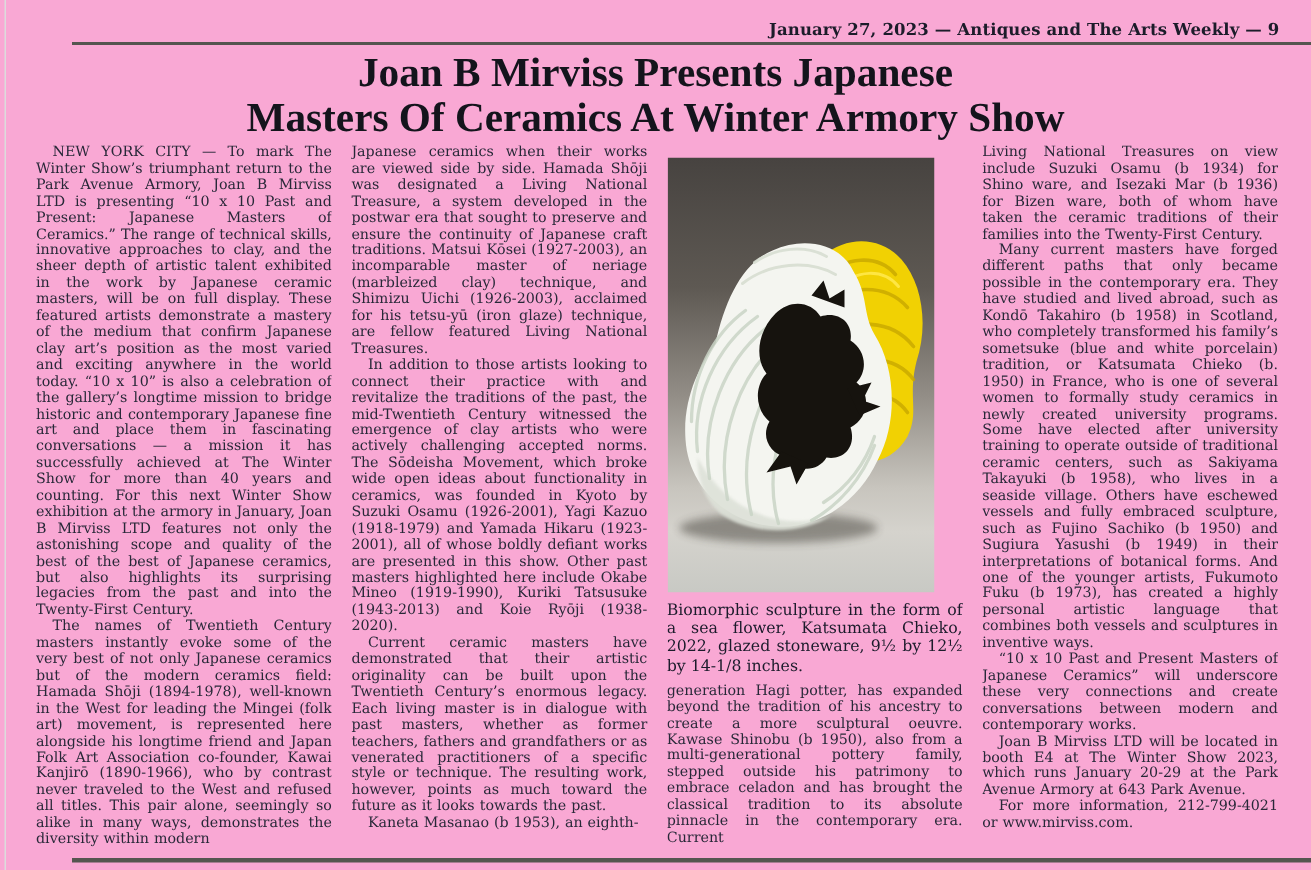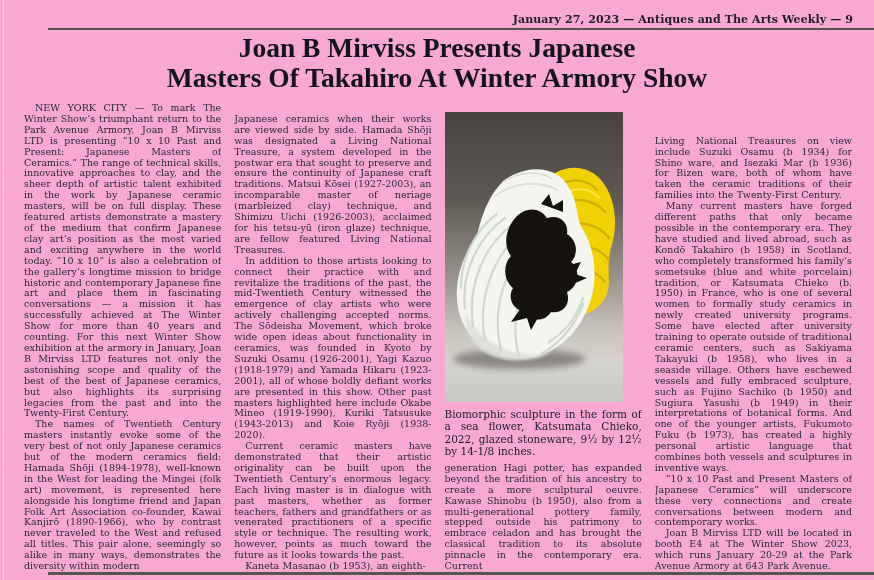--- a/index.html
+++ b/index.html
@@ -7,42 +7,42 @@
         font-family:"DejaVu Serif", serif;}
   .page-edge{position:absolute;left:3px;top:0;width:1px;height:100%;background:#dcdcdc;}
   .masthead{position:absolute;top:13px;right:21px;font-weight:bold;font-size:11px;
             color:#1c1c2a;letter-spacing:.1px;white-space:nowrap;}
   .masthead-rule{position:absolute;top:28px;left:48px;right:0;height:2px;background:#555550;}
   .headline{position:absolute;top:33px;left:0;width:100%;margin:0;text-align:center;
             font-family:"Liberation Serif", serif;font-weight:bold;font-size:27.5px;
             line-height:30px;color:#14141c;}
   .hl-line{display:block;}
   .columns{position:absolute;top:97px;left:24px;width:828px;height:475px;display:flex;
-           gap:13px;overflow:hidden;align-items:flex-end;}
+           gap:13px;overflow:hidden;}
   .col{flex:1 1 0;overflow:hidden;}
   .para{margin:0;font-size:9.5px;line-height:10.9px;text-align:justify;color:#282838;
         word-spacing:.3px;}
   .para.indent{text-indent:11px;}
   .photo{margin:8px 0 6px 0;width:178px;height:290px;line-height:0;}
   .caption{margin:0 0 6px 0;font-weight:normal;font-size:10.5px;line-height:12.2px;
            text-align:justify;color:#1b1b2b;}
   .bottom-rule{position:absolute;top:572px;left:48px;right:0;height:2.5px;background:#555550;}
 </style>
 </head>
 <body>
 
 <div class="page">
   <div class="page-edge"></div>
 
   <div class="masthead">January 27, 2023 — Antiques and The Arts Weekly — 9</div>
   <div class="masthead-rule"></div>
 
   <h1 class="headline">
     <span class="hl-line">Joan B Mirviss Presents Japanese</span>
-    <span class="hl-line">Masters Of Takahiro At Winter Armory Show</span>
+    <span class="hl-line">Masters Of Ceramics At Winter Armory Show</span>
   </h1>
 
   <div class="columns">
 
     <div class="col">
       <p class="para indent">NEW YORK CITY — To mark The Winter Show’s triumphant return to the Park Avenue Armory, Joan B Mirviss LTD is presenting “10 x 10 Past and Present: Japanese Masters of Ceramics.” The range of technical skills, innovative approaches to clay, and the sheer depth of artistic talent exhibited in the work by Japanese ceramic masters, will be on full display. These featured artists demonstrate a mastery of the medium that confirm Japanese clay art’s position as the most varied and exciting anywhere in the world today. “10 x 10” is also a celebration of the gallery’s longtime mission to bridge historic and contemporary Japanese fine art and place them in fascinating conversations — a mission it has successfully achieved at The Winter Show for more than 40 years and counting. For this next Winter Show exhibition at the armory in January, Joan B Mirviss LTD features not only the astonishing scope and quality of the best of the best of Japanese ceramics, but also highlights its surprising legacies from the past and into the Twenty-First Century.</p>
       <p class="para indent">The names of Twentieth Century masters instantly evoke some of the very best of not only Japanese ceramics but of the modern ceramics field: Hamada Shōji (1894-1978), well-known in the West for leading the Mingei (folk art) movement, is represented here alongside his longtime friend and Japan Folk Art Association co-founder, Kawai Kanjirō (1890-1966), who by contrast never traveled to the West and refused all titles. This pair alone, seemingly so alike in many ways, demonstrates the diversity within modern</p>
     </div>
 
     <div class="col">
@@ -115,18 +115,19 @@
       </figure>
       <p class="caption">Biomorphic sculpture in the form of a sea flower, Katsumata Chieko, 2022, glazed stoneware, 9½ by 12½ by 14-1/8 inches.</p>
       <p class="para">generation Hagi potter, has expanded beyond the tradition of his ancestry to create a more sculptural oeuvre. Kawase Shinobu (b 1950), also from a multi-generational pottery family, stepped outside his patrimony to embrace celadon and has brought the classical tradition to its absolute pinnacle in the contemporary era. Current</p>
     </div>
 
     <div class="col">
       <p class="para">Living National Treasures on view include Suzuki Osamu (b 1934) for Shino ware, and Isezaki Mar (b 1936) for Bizen ware, both of whom have taken the ceramic traditions of their families into the Twenty-First Century.</p>
       <p class="para indent">Many current masters have forged different paths that only became possible in the contemporary era. They have studied and lived abroad, such as Kondō Takahiro (b 1958) in Scotland, who completely transformed his family’s sometsuke (blue and white porcelain) tradition, or Katsumata Chieko (b. 1950) in France, who is one of several women to formally study ceramics in newly created university programs. Some have elected after university training to operate outside of traditional ceramic centers, such as Sakiyama Takayuki (b 1958), who lives in a seaside village. Others have eschewed vessels and fully embraced sculpture, such as Fujino Sachiko (b 1950) and Sugiura Yasushi (b 1949) in their interpretations of botanical forms. And one of the younger artists, Fukumoto Fuku (b 1973), has created a highly personal artistic language that combines both vessels and sculptures in inventive ways.</p>
       <p class="para indent">“10 x 10 Past and Present Masters of Japanese Ceramics” will underscore these very connections and create conversations between modern and contemporary works.</p>
       <p class="para indent">Joan B Mirviss LTD will be located in booth E4 at The Winter Show 2023, which runs January 20-29 at the Park Avenue Armory at 643 Park Avenue.</p>
+      <p class="para indent">For more information, 212-799-4021 or www.mirviss.com.</p>
     </div>
 
   </div>
 
   <div class="bottom-rule"></div>
 </div>
 
 </body></html>

